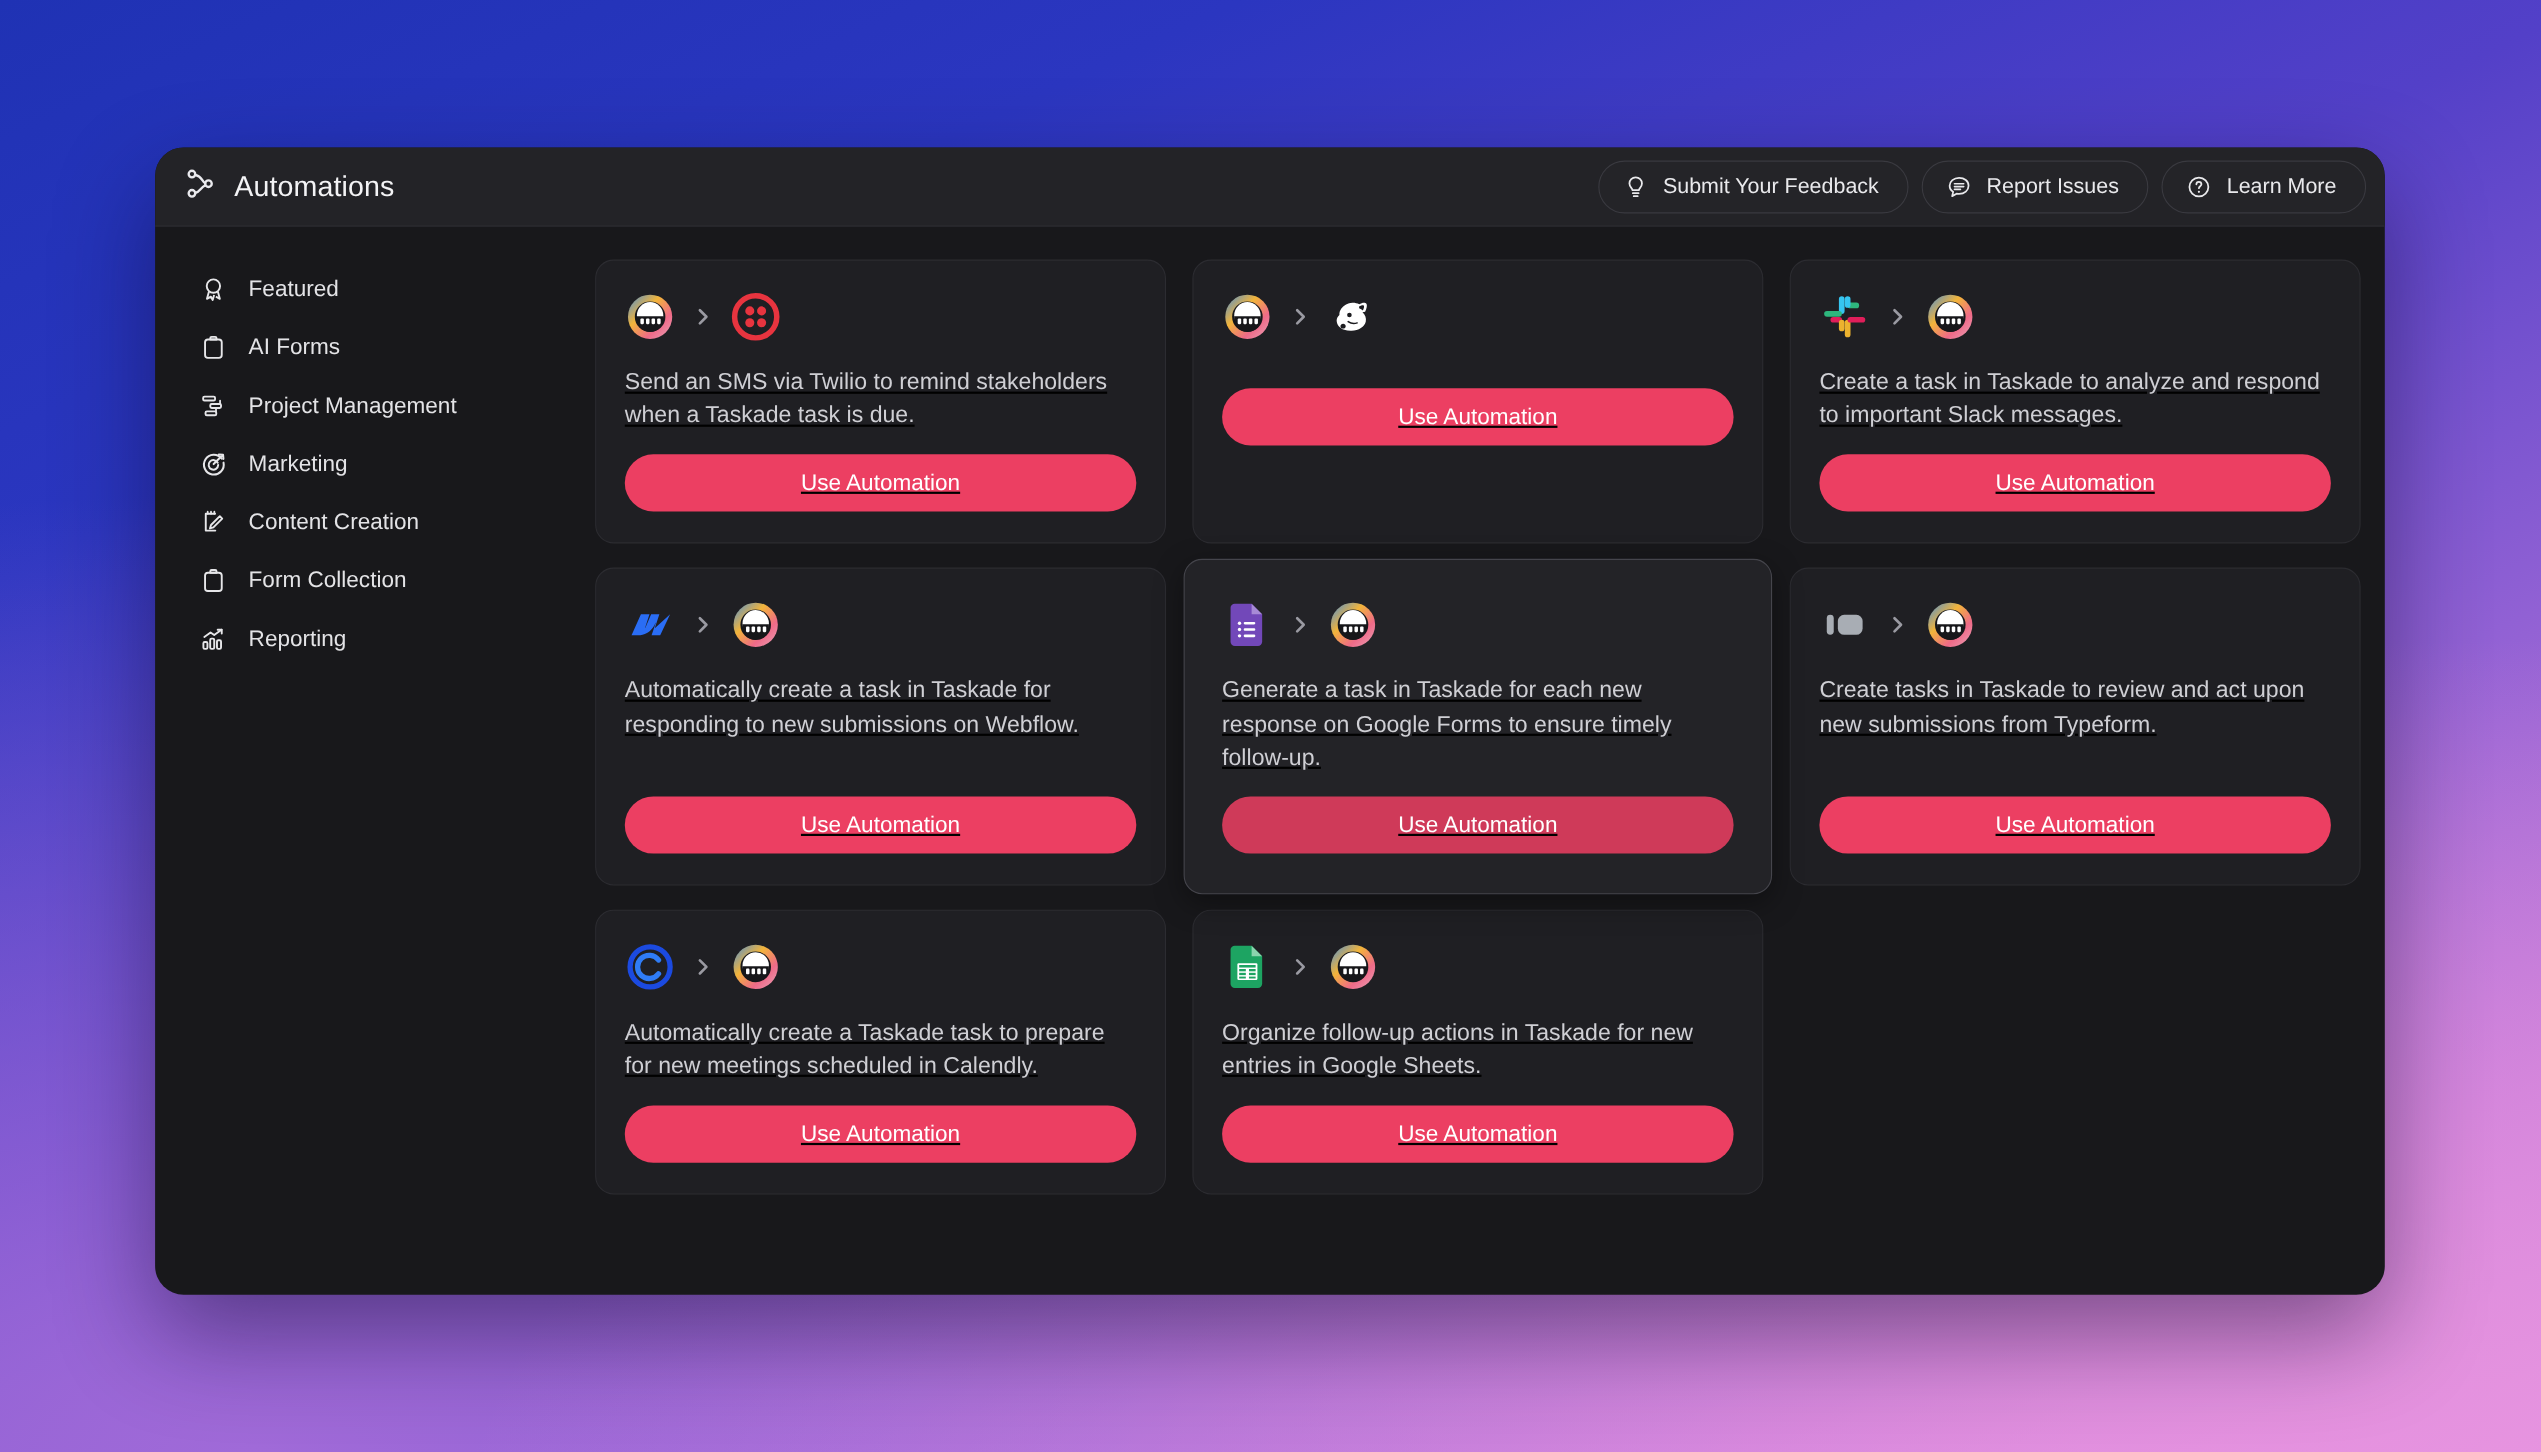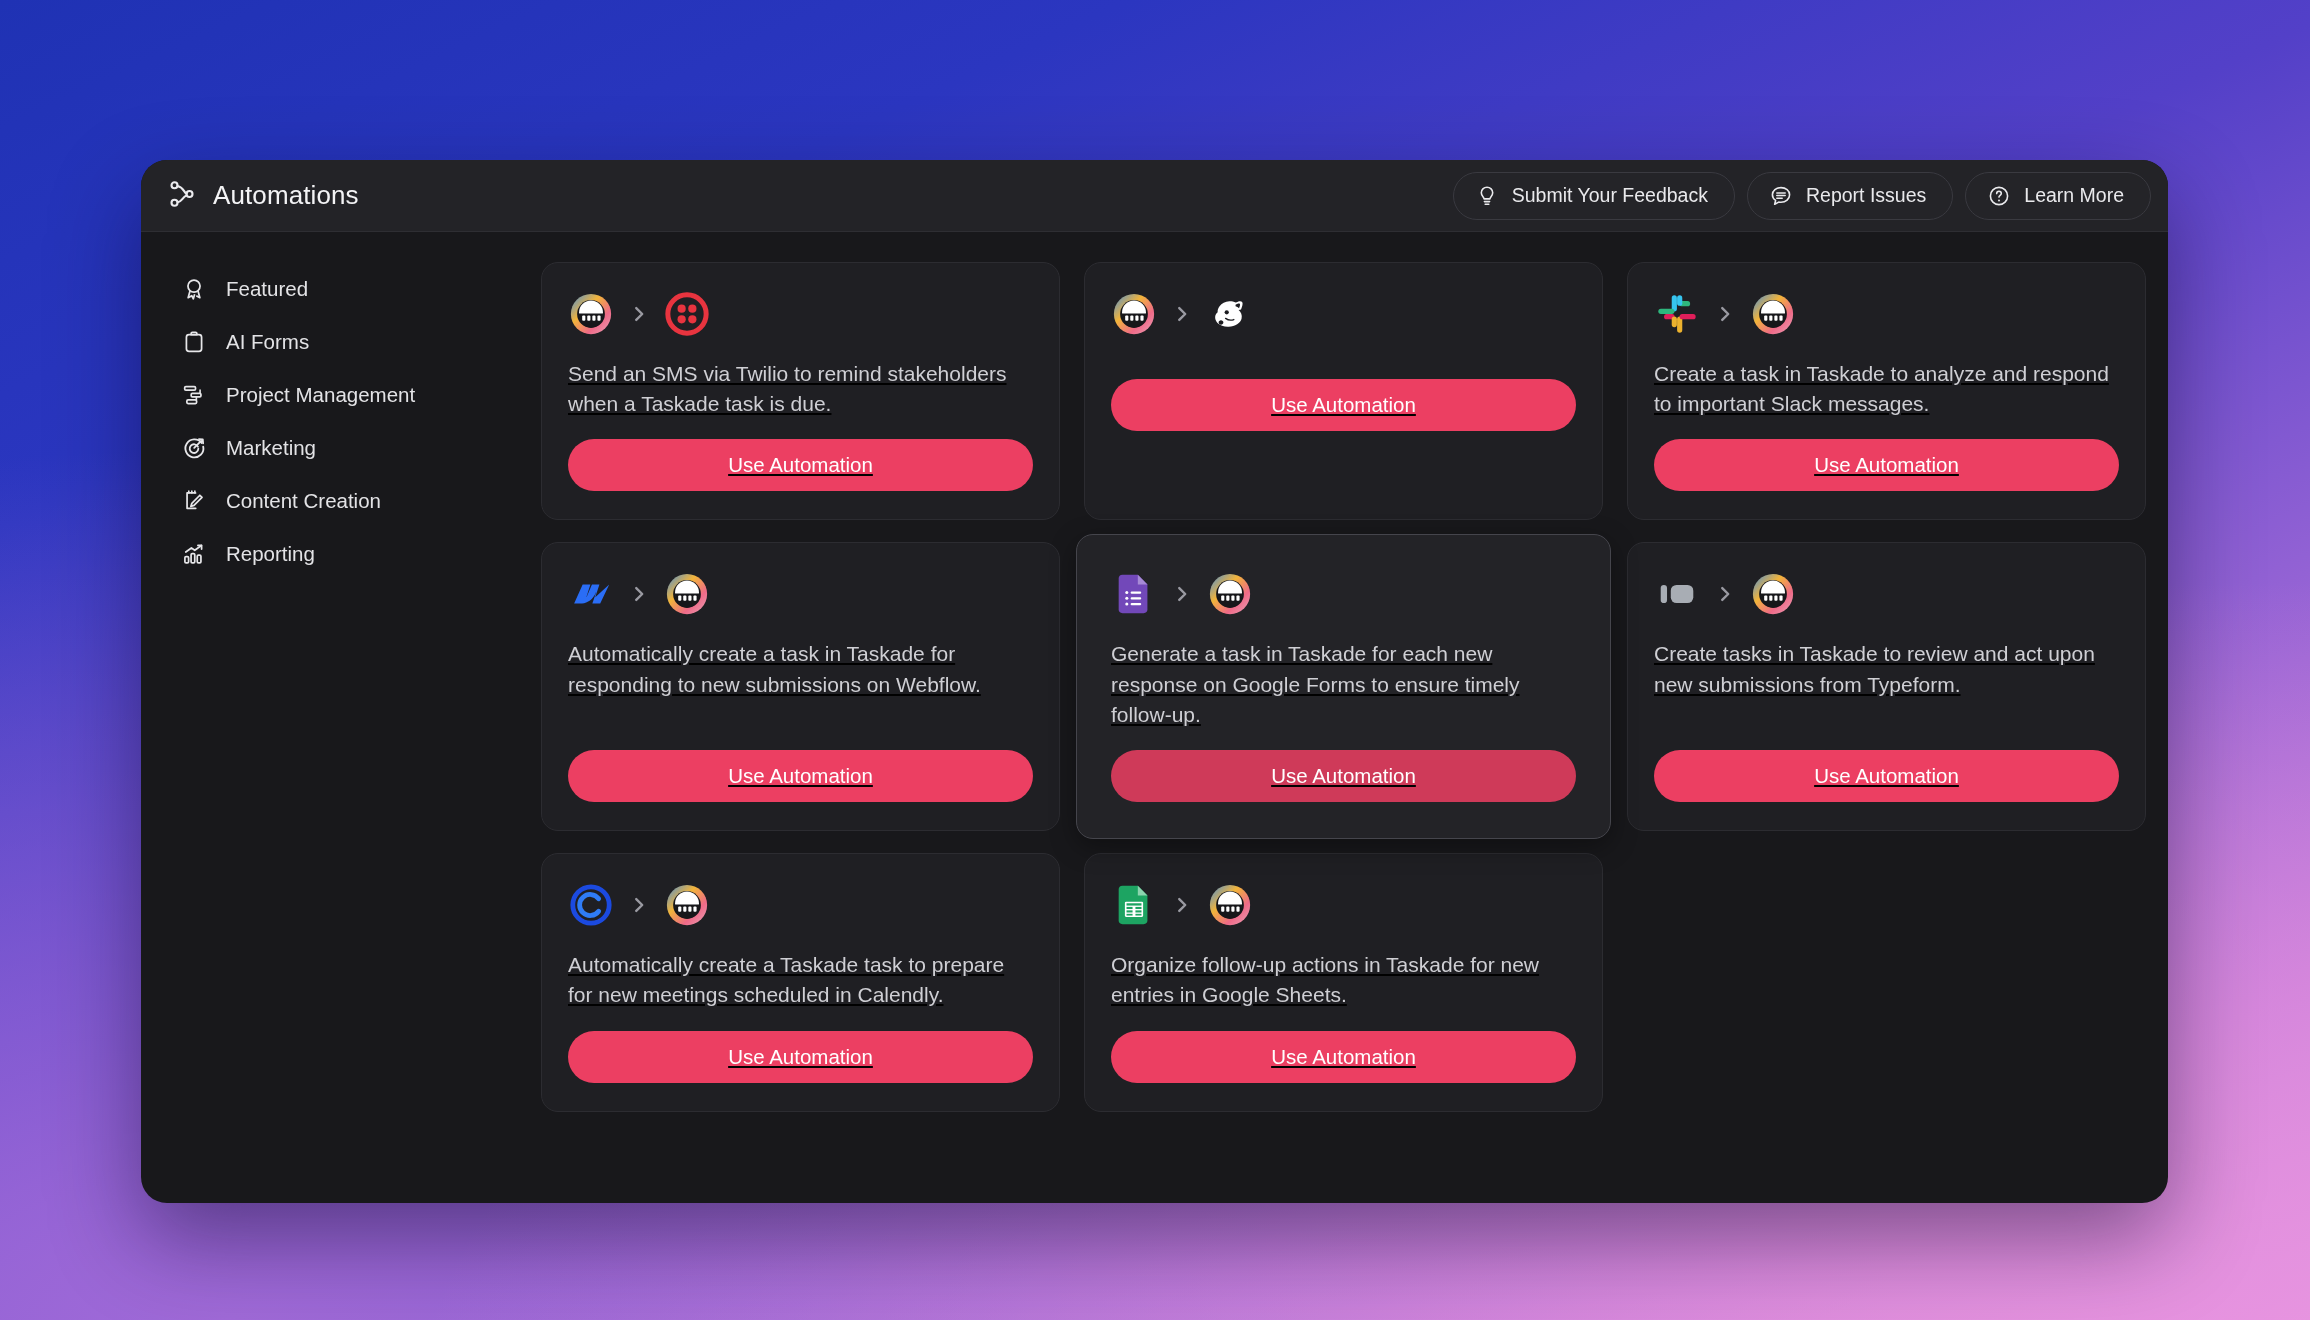--- a/index.html
+++ b/index.html
@@ -25,21 +25,20 @@
     left: 141px;
     top: 134px;
     width: 2027px;
     height: 1043px;
     background: #18181b;
     border-radius: 26px;
     box-shadow: 0 36px 90px rgba(10, 5, 40, .45);
     overflow: hidden;
     display: flex;
     flex-direction: column;
-    margin-top: 26px;
   }
 
   
   .titlebar {
     height: 72px;
     flex: 0 0 72px;
     background: #232327;
     border-bottom: 1px solid #2e2e33;
     display: flex;
     align-items: center;
@@ -330,20 +329,28 @@
           </span>
         <span>Marketing</span>
       </div>
       <div class="nav-item">
         <span class="nav-ico">
             <svg width="26" height="26" viewBox="0 0 24 24">
               <use href="#sym-note-pencil-icon"></use>
             </svg>
           </span>
         <span>Content Creation</span>
+      </div>
+      <div class="nav-item">
+        <span class="nav-ico">
+            <svg width="26" height="26" viewBox="0 0 24 24">
+              <use href="#sym-clipboard-icon"></use>
+            </svg>
+          </span>
+        <span>Form Collection</span>
       </div>
       <div class="nav-item">
         <span class="nav-ico">
             <svg width="26" height="26" viewBox="0 0 24 24">
               <use href="#sym-bar-chart-up-icon"></use>
             </svg>
           </span>
         <span>Reporting</span>
       </div>
     </nav>

